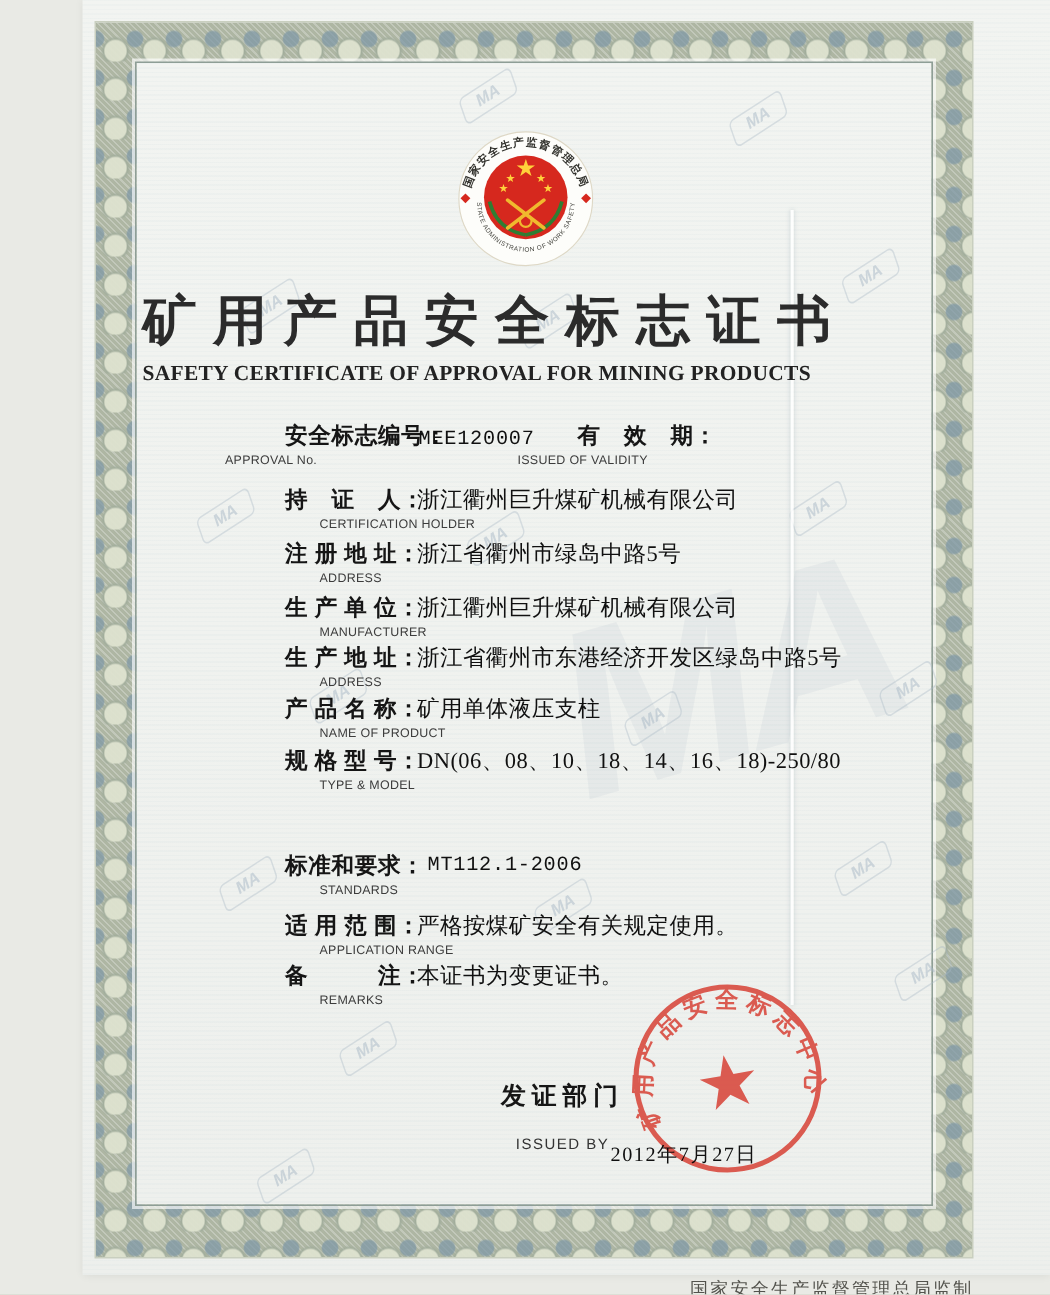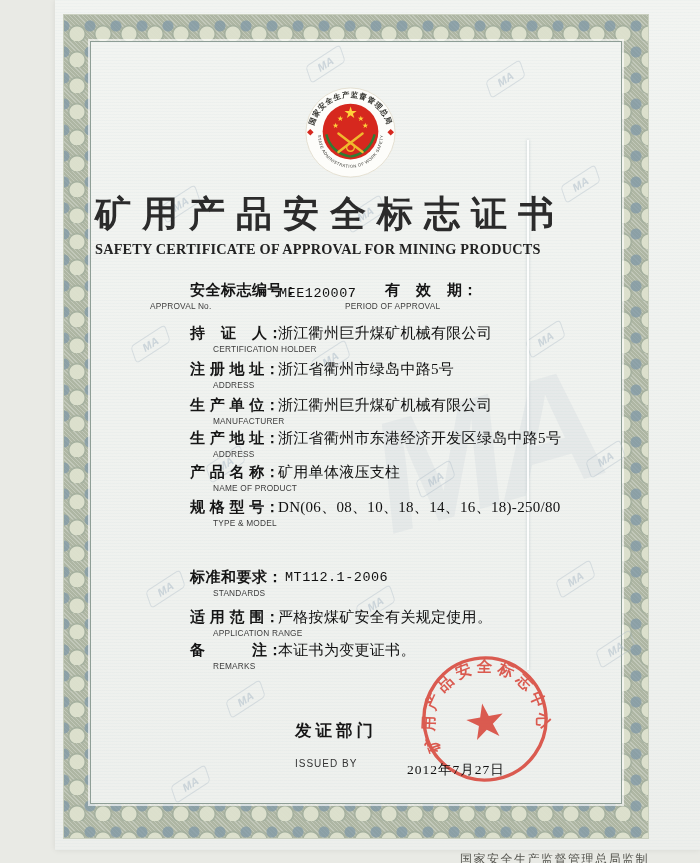--- a/index.html
+++ b/index.html
@@ -48,21 +48,21 @@
   .val{font-size:15px;color:#101010;white-space:nowrap;letter-spacing:.3px;margin-left:43px;}
   .mono{font-family:"Liberation Mono","DejaVu Sans Mono",monospace;font-size:13.5px;letter-spacing:.5px;}
   .abs{position:absolute;}
   .row{position:absolute;left:95px;height:38px;}
   .row .cn{position:absolute;left:0;top:0;}
   .row .en{position:absolute;left:16px;top:20px;margin-left:47px;}
   .row .val{position:absolute;left:85px;top:0;}
   
   .decl{position:absolute;left:78px;top:679px;width:450px;font-size:13.5px;line-height:18.5px;
     color:#111;text-indent:2em;letter-spacing:.6px;text-align:justify;}
-  .issued{position:absolute;left:240px;top:720px;width:160px;text-align:left;}
+  .issued{position:absolute;left:240px;top:720px;width:160px;text-align:center;}
   .issued .cn2{font-size:16.5px;font-weight:600;letter-spacing:4px;color:#161616;}
   .issued .en2{font:10px "Liberation Sans",sans-serif;color:#333;letter-spacing:1px;margin-top:16px;}
   .date{position:absolute;left:352px;top:761px;font-size:13.5px;color:#101010;letter-spacing:1px;}
   
   .stamp{position:absolute;left:363px;top:652px;width:134px;height:134px;z-index:4;
     transform:rotate(-10deg);opacity:.88;mix-blend-mode:multiply;}
   .footer-cut{position:absolute;left:460px;top:851px;font-size:12px;color:#53534d;
     letter-spacing:1.5px;white-space:nowrap;z-index:5;}
 </style>
 </head>
@@ -124,21 +124,21 @@
         <circle cx="49" cy="65" r="4.2" fill="none" stroke="#f0b92e" stroke-width="1.6"></circle>
       </svg>
 
       <div class="title">矿用产品安全标志证书</div>
       <div class="subtitle">SAFETY CERTIFICATE OF APPROVAL FOR MINING PRODUCTS</div>
 
       <span class="abs cn" style="left:95px;top:281px">安全标志编号：</span>
       <span class="abs en" style="left:95px;top:301px">APPROVAL No.</span>
       <span class="abs val mono" style="left:181px;top:286px">MEE120007</span>
       <span class="abs cn" style="left:290px;top:281px">有　效　期：</span>
-      <span class="abs en" style="left:290px;top:301px">PERIOD OF APPROVAL</span>
+      <span class="abs en" style="left:290px;top:301px">ISSUED OF VALIDITY</span>
 
       <div class="row" style="top:324px">
         <span class="cn">持　证　人：</span>
         <span class="en">CERTIFICATION HOLDER</span>
         <span class="val">浙江衢州巨升煤矿机械有限公司</span>
       </div>
       <div class="row" style="top:360px">
         <span class="cn">注 册 地 址：</span>
         <span class="en">ADDRESS</span>
         <span class="val">浙江省衢州市绿岛中路5号</span>

